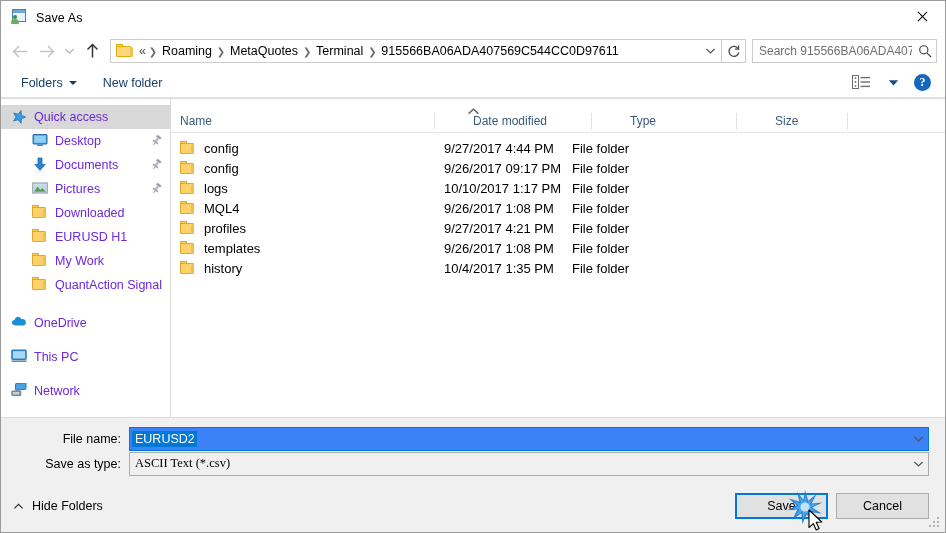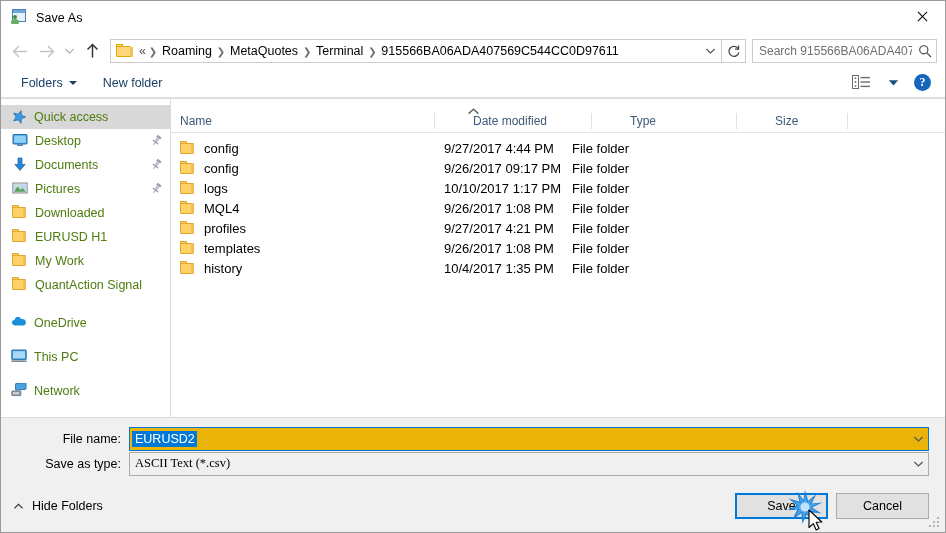--- a/index.html
+++ b/index.html
@@ -223,36 +223,36 @@
   .sidebar {
     width: 170px; min-width: 170px;
     background: #ffffff;
     border-right: 1px solid #dcdcdc;
     padding-top: 6px;
     overflow: hidden;
   }
   .nav-row {
     height: 24px;
     display: flex; align-items: center;
-    font-size: 12.5px; color: #4d7c0f;
+    font-size: 12.5px; color: #6d28d9;
     padding-right: 6px;
     position: relative;
     white-space: nowrap;
   }
   .nav-row.selected { background: #d8d8d8; }
   .nav-row .ico {
     width: 16px; height: 16px;
     margin-right: 7px;
     flex: 0 0 auto;
     position: relative;
   }
   .nav-row .lbl { overflow: hidden; }
   .nav-row .pin { margin-left: auto; width: 14px; height: 14px; flex: 0 0 auto; }
 
-  .ind-0 { padding-left: 11px; }
+  .ind-0 { padding-left: 31px; }
   .ind-top { padding-left: 10px; }
 
   
   .fico { width: 16px; height: 14px; position: relative; display:inline-block; }
   .fico .tab {
     position: absolute; left: 0; top: 0;
     width: 7px; height: 3px;
     background: #ffd268; border: 1px solid #dfa72d;
     border-bottom: none; border-radius: 1px 1px 0 0;
   }
@@ -330,21 +330,21 @@
   .field-row.r2 { margin-top: 4px; }
   .field-label {
     width: 128px; min-width: 128px;
     text-align: right; padding-right: 8px;
     font-size: 12.5px; color: #000;
   }
   .fname-input {
     flex: 1 1 auto;
     height: 24px;
     border: 1px solid #0078d7;
-    background: #eab308;
+    background: #3b82f6;
     display: flex; align-items: center;
     min-width: 0;
   }
   .fname-text {
     background: #0078d7; color: #ffffff;
     font-size: 12.5px;
     padding: 1px 2px 1px 3px;
     margin-left: 2px;
     white-space: nowrap;
   }

